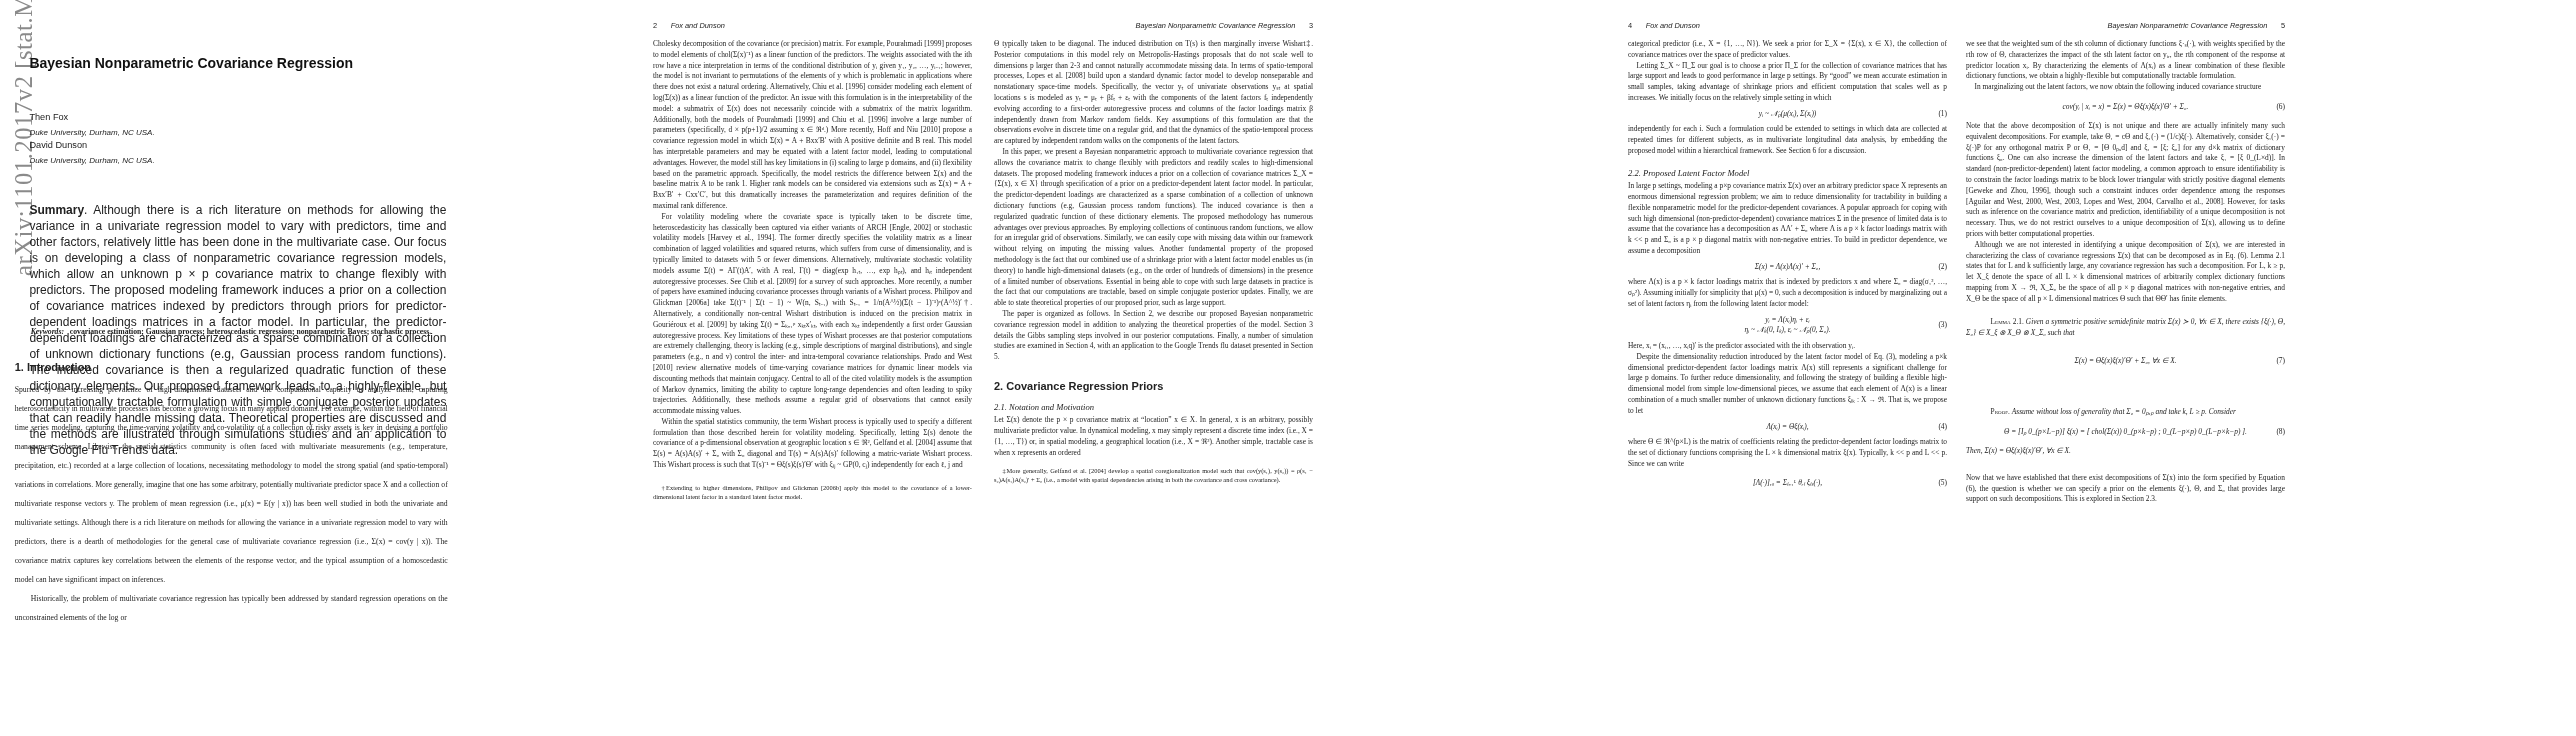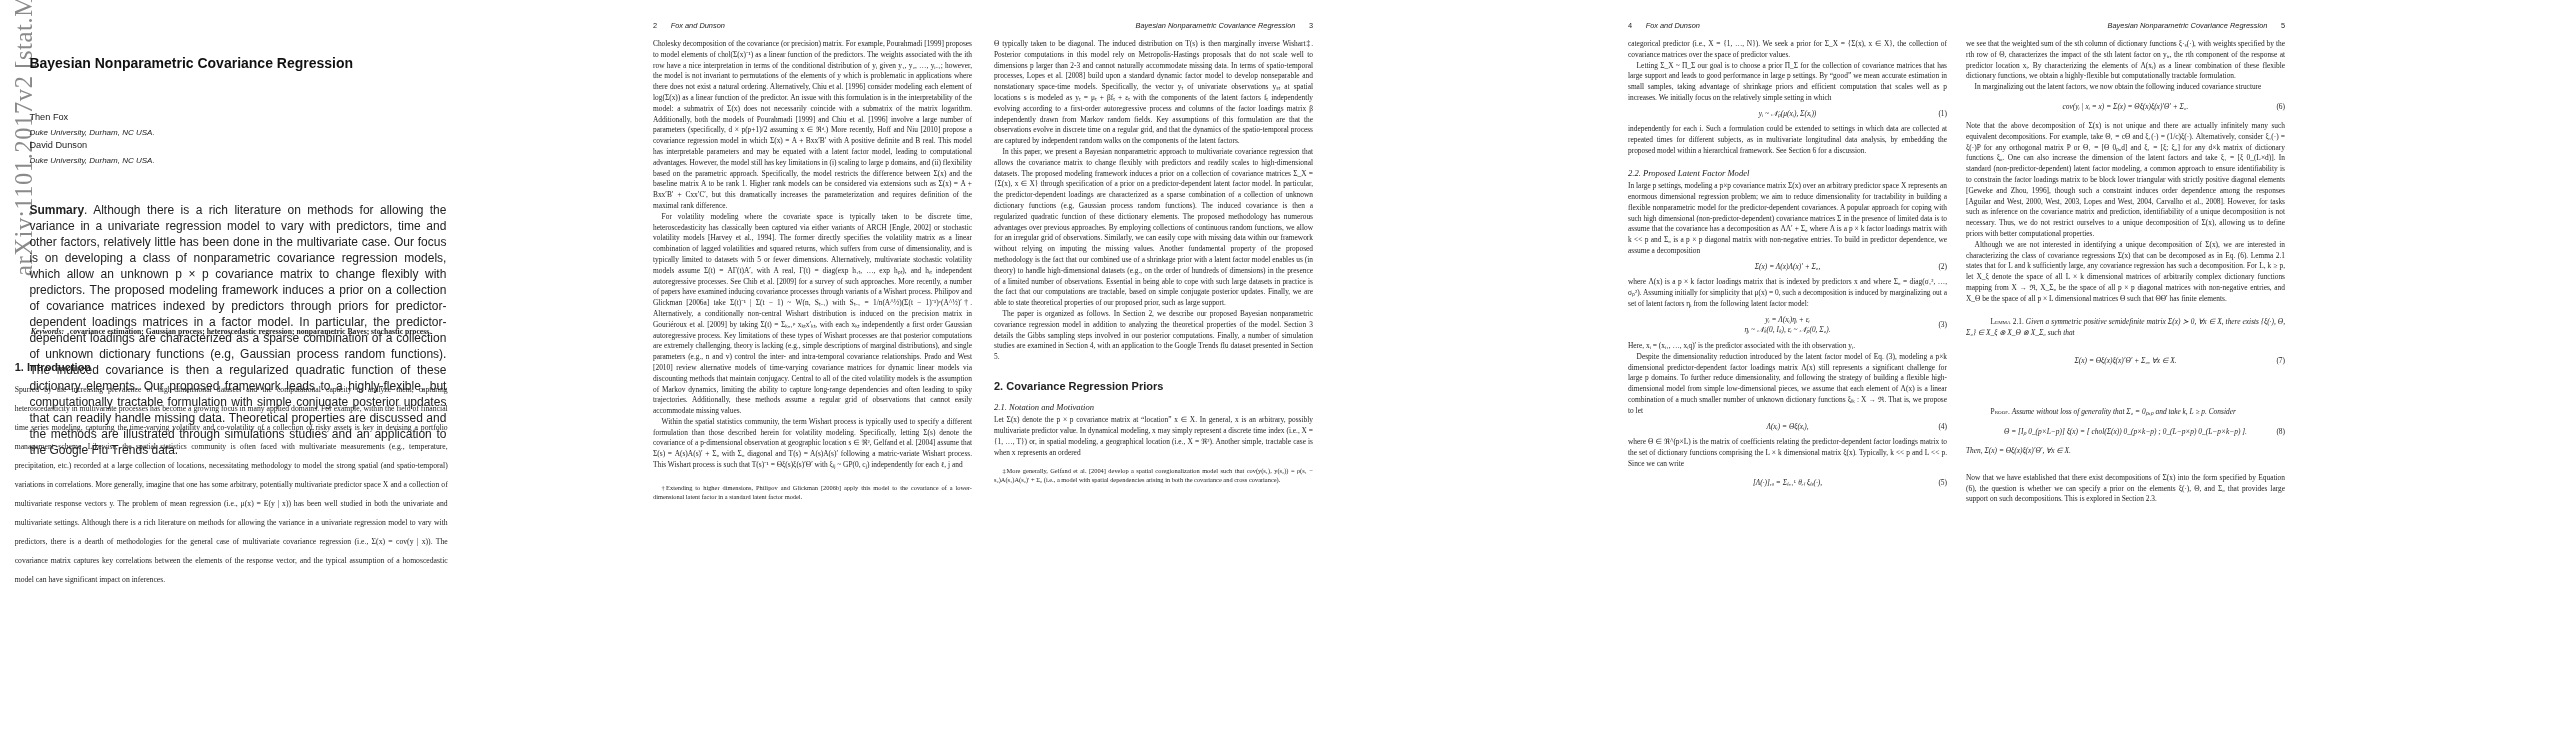--- a/index.html
+++ b/index.html
@@ -59,20 +59,21 @@
   </div>
 
   <div class="keywords">
     <span class="kw-label">Keywords:</span>&nbsp;&nbsp;
     <span class="kw-text">covariance estimation; Gaussian process; heteroscedastic regression; nonparametric Bayes; stochastic process.</span>
   </div>
 
   <h2 class="sec intro-head">1.   Introduction</h2>
   <div class="intro-body">
     <p>Spurred by the increasing prevalence of high-dimensional datasets and the computational capacity to analyze them, capturing heteroscedasticity in multivariate processes has become a growing focus in many applied domains. For example, within the field of financial time series modeling, capturing the time-varying volatility and co-volatility of a collection of risky assets is key in devising a portfolio management scheme. Likewise, the spatial statistics community is often faced with multivariate measurements (e.g., temperature, precipitation, etc.) recorded at a large collection of locations, necessitating methodology to model the strong spatial (and spatio-temporal) variations in correlations. More generally, imagine that one has some arbitrary, potentially multivariate predictor space X and a collection of multivariate response vectors y. The problem of mean regression (i.e., μ(x) = E(y | x)) has been well studied in both the univariate and multivariate settings. Although there is a rich literature on methods for allowing the variance in a univariate regression model to vary with predictors, there is a dearth of methodologies for the general case of multivariate covariance regression (i.e., Σ(x) = cov(y | x)). The covariance matrix captures key correlations between the elements of the response vector, and the typical assumption of a homoscedastic model can have significant impact on inferences.</p>
+    <p>Historically, the problem of multivariate covariance regression has typically been addressed by standard regression operations on the unconstrained elements of the log or</p>
   </div>
 </section>
 
 <section class="page p2">
   <div class="running-head">
     <span class="num">2</span>
     <span class="title">Fox and Dunson</span>
   </div>
   <div class="body-text">
     <p class="noindent">Cholesky decomposition of the covariance (or precision) matrix. For example, Pourahmadi [1999] proposes to model elements of chol(Σ(x)⁻¹) as a linear function of the predictors. The weights associated with the ith row have a nice interpretation in terms of the conditional distribution of yᵢ given y₁, y₂, …, yᵢ₋₁; however, the model is not invariant to permutations of the elements of y which is problematic in applications where there does not exist a natural ordering. Alternatively, Chiu et al. [1996] consider modeling each element of log(Σ(x)) as a linear function of the predictor. An issue with this formulation is in the interpretability of the model: a submatrix of Σ(x) does not necessarily coincide with a submatrix of the matrix logarithm. Additionally, both the models of Pourahmadi [1999] and Chiu et al. [1996] involve a large number of parameters (specifically, d × p(p+1)/2 assuming x ∈ ℜᵈ.) More recently, Hoff and Niu [2010] propose a covariance regression model in which Σ(x) = A + Bxx′B′ with A positive definite and B real. This model has interpretable parameters and may be equated with a latent factor model, leading to computational advantages. However, the model still has key limitations in (i) scaling to large p domains, and (ii) flexibility based on the parametric approach. Specifically, the model restricts the difference between Σ(x) and the baseline matrix A to be rank 1. Higher rank models can be considered via extensions such as Σ(x) = A + Bxx′B′ + Cxx′C′, but this dramatically increases the parameterization and requires definition of the maximal rank difference.</p>

